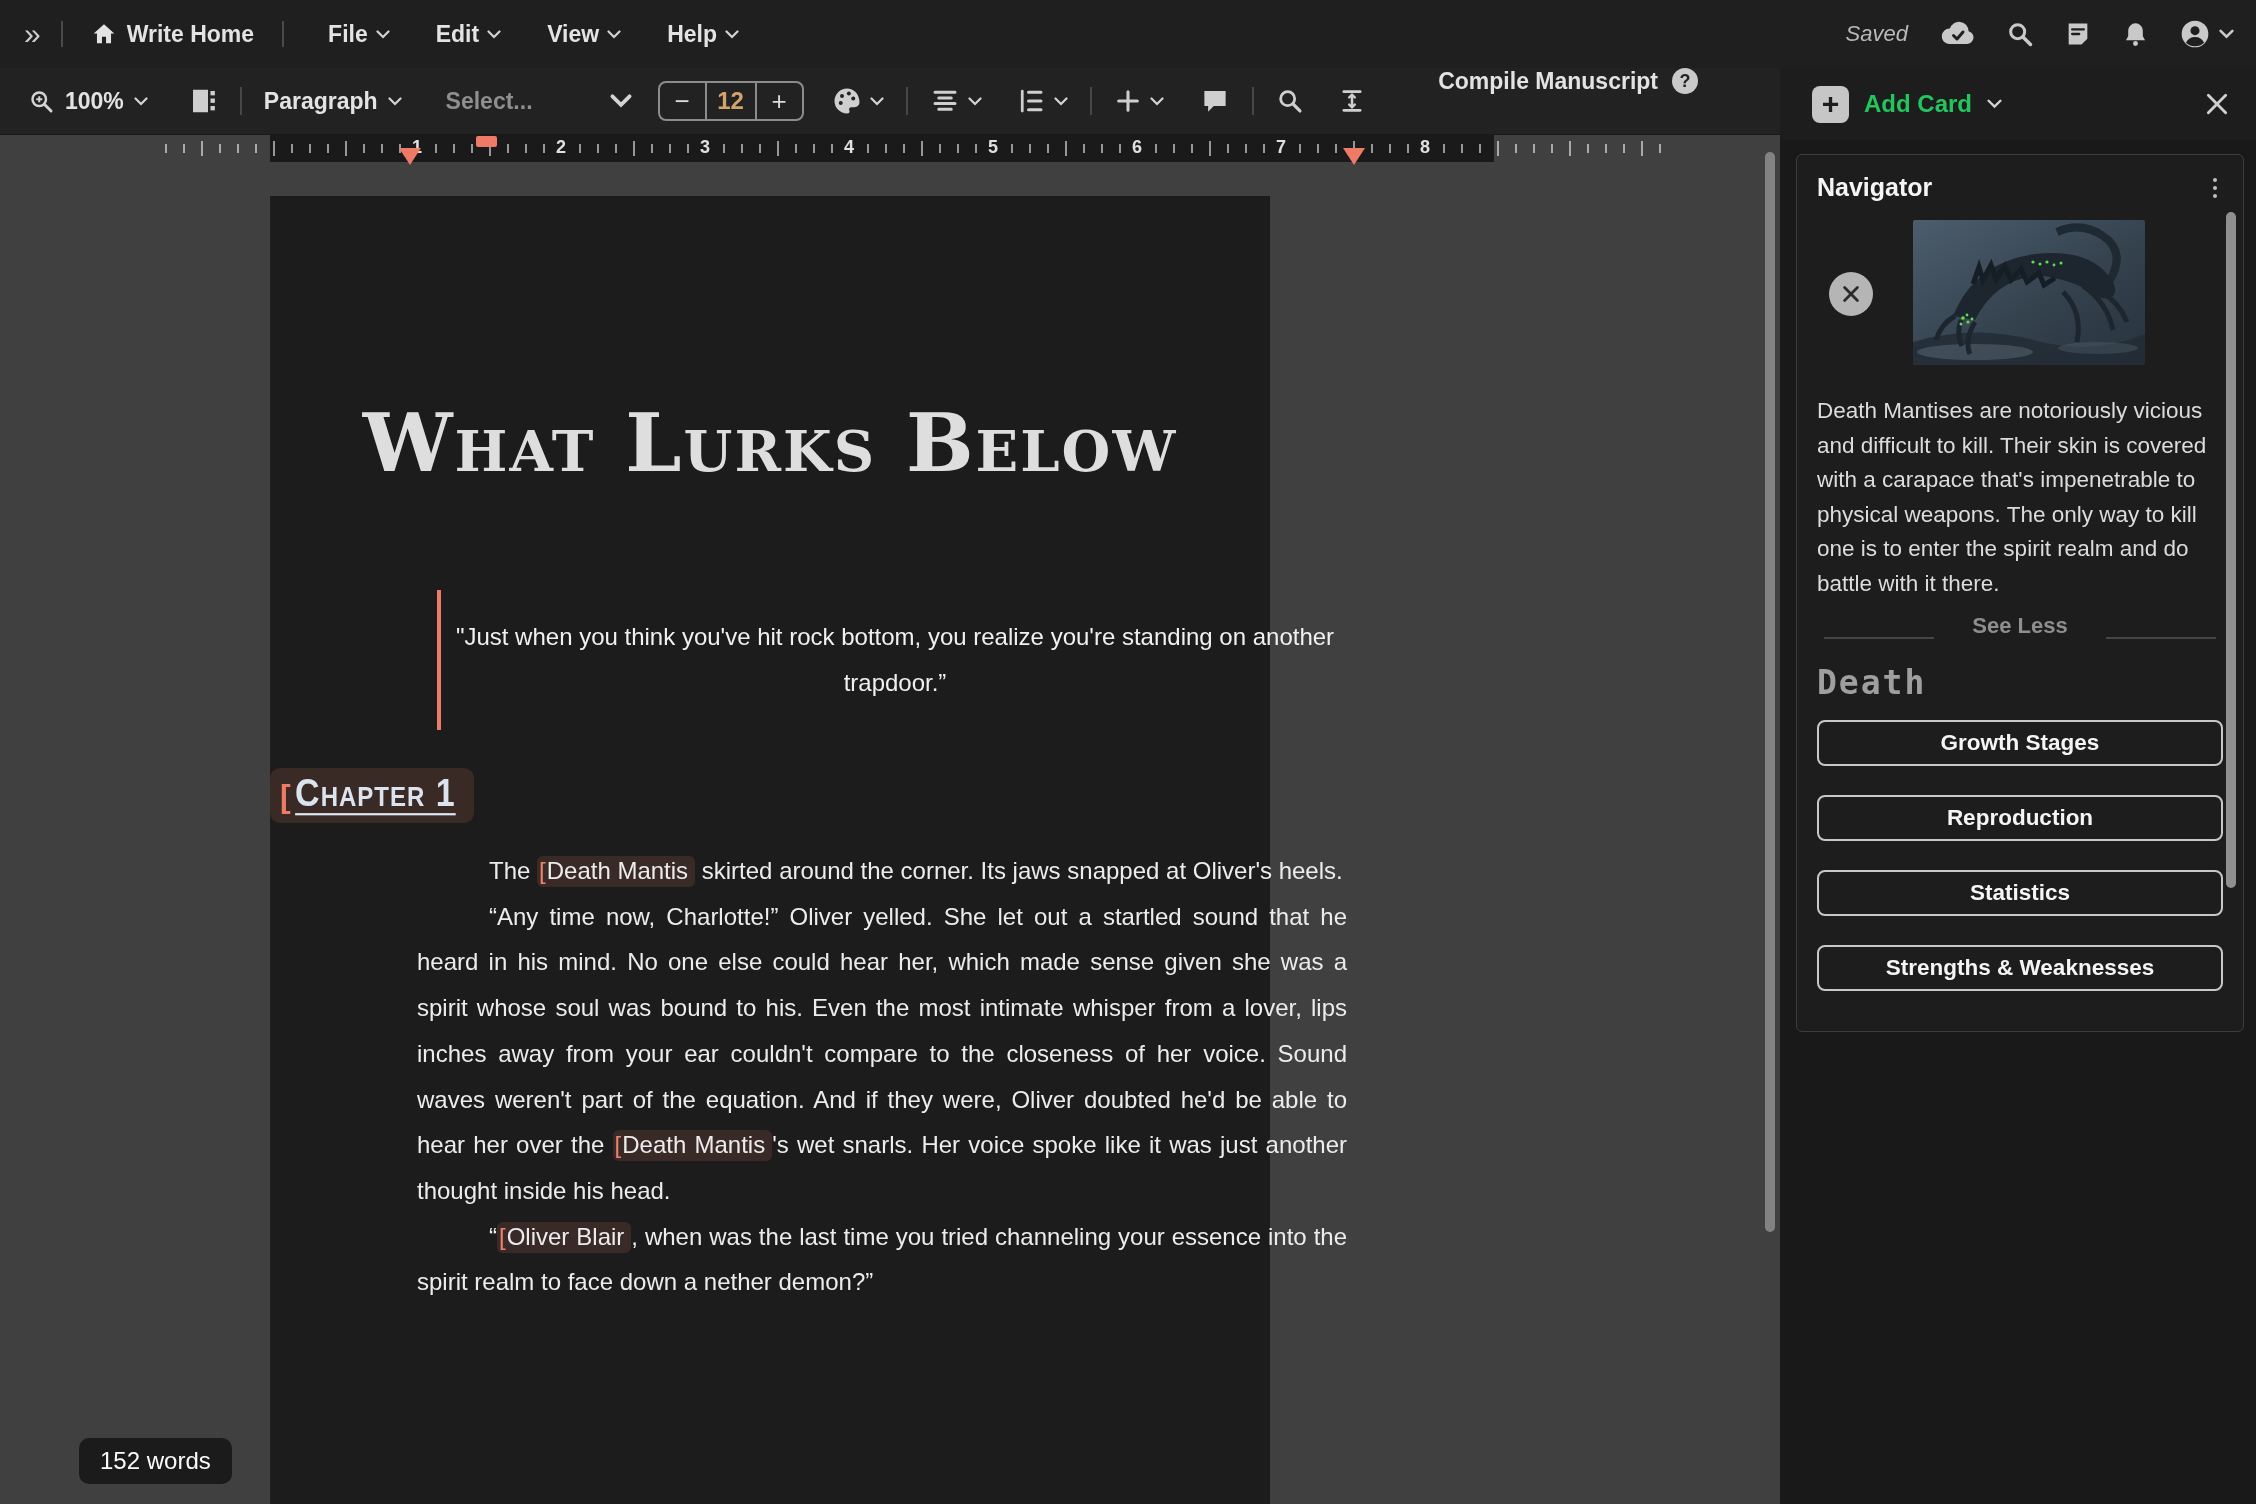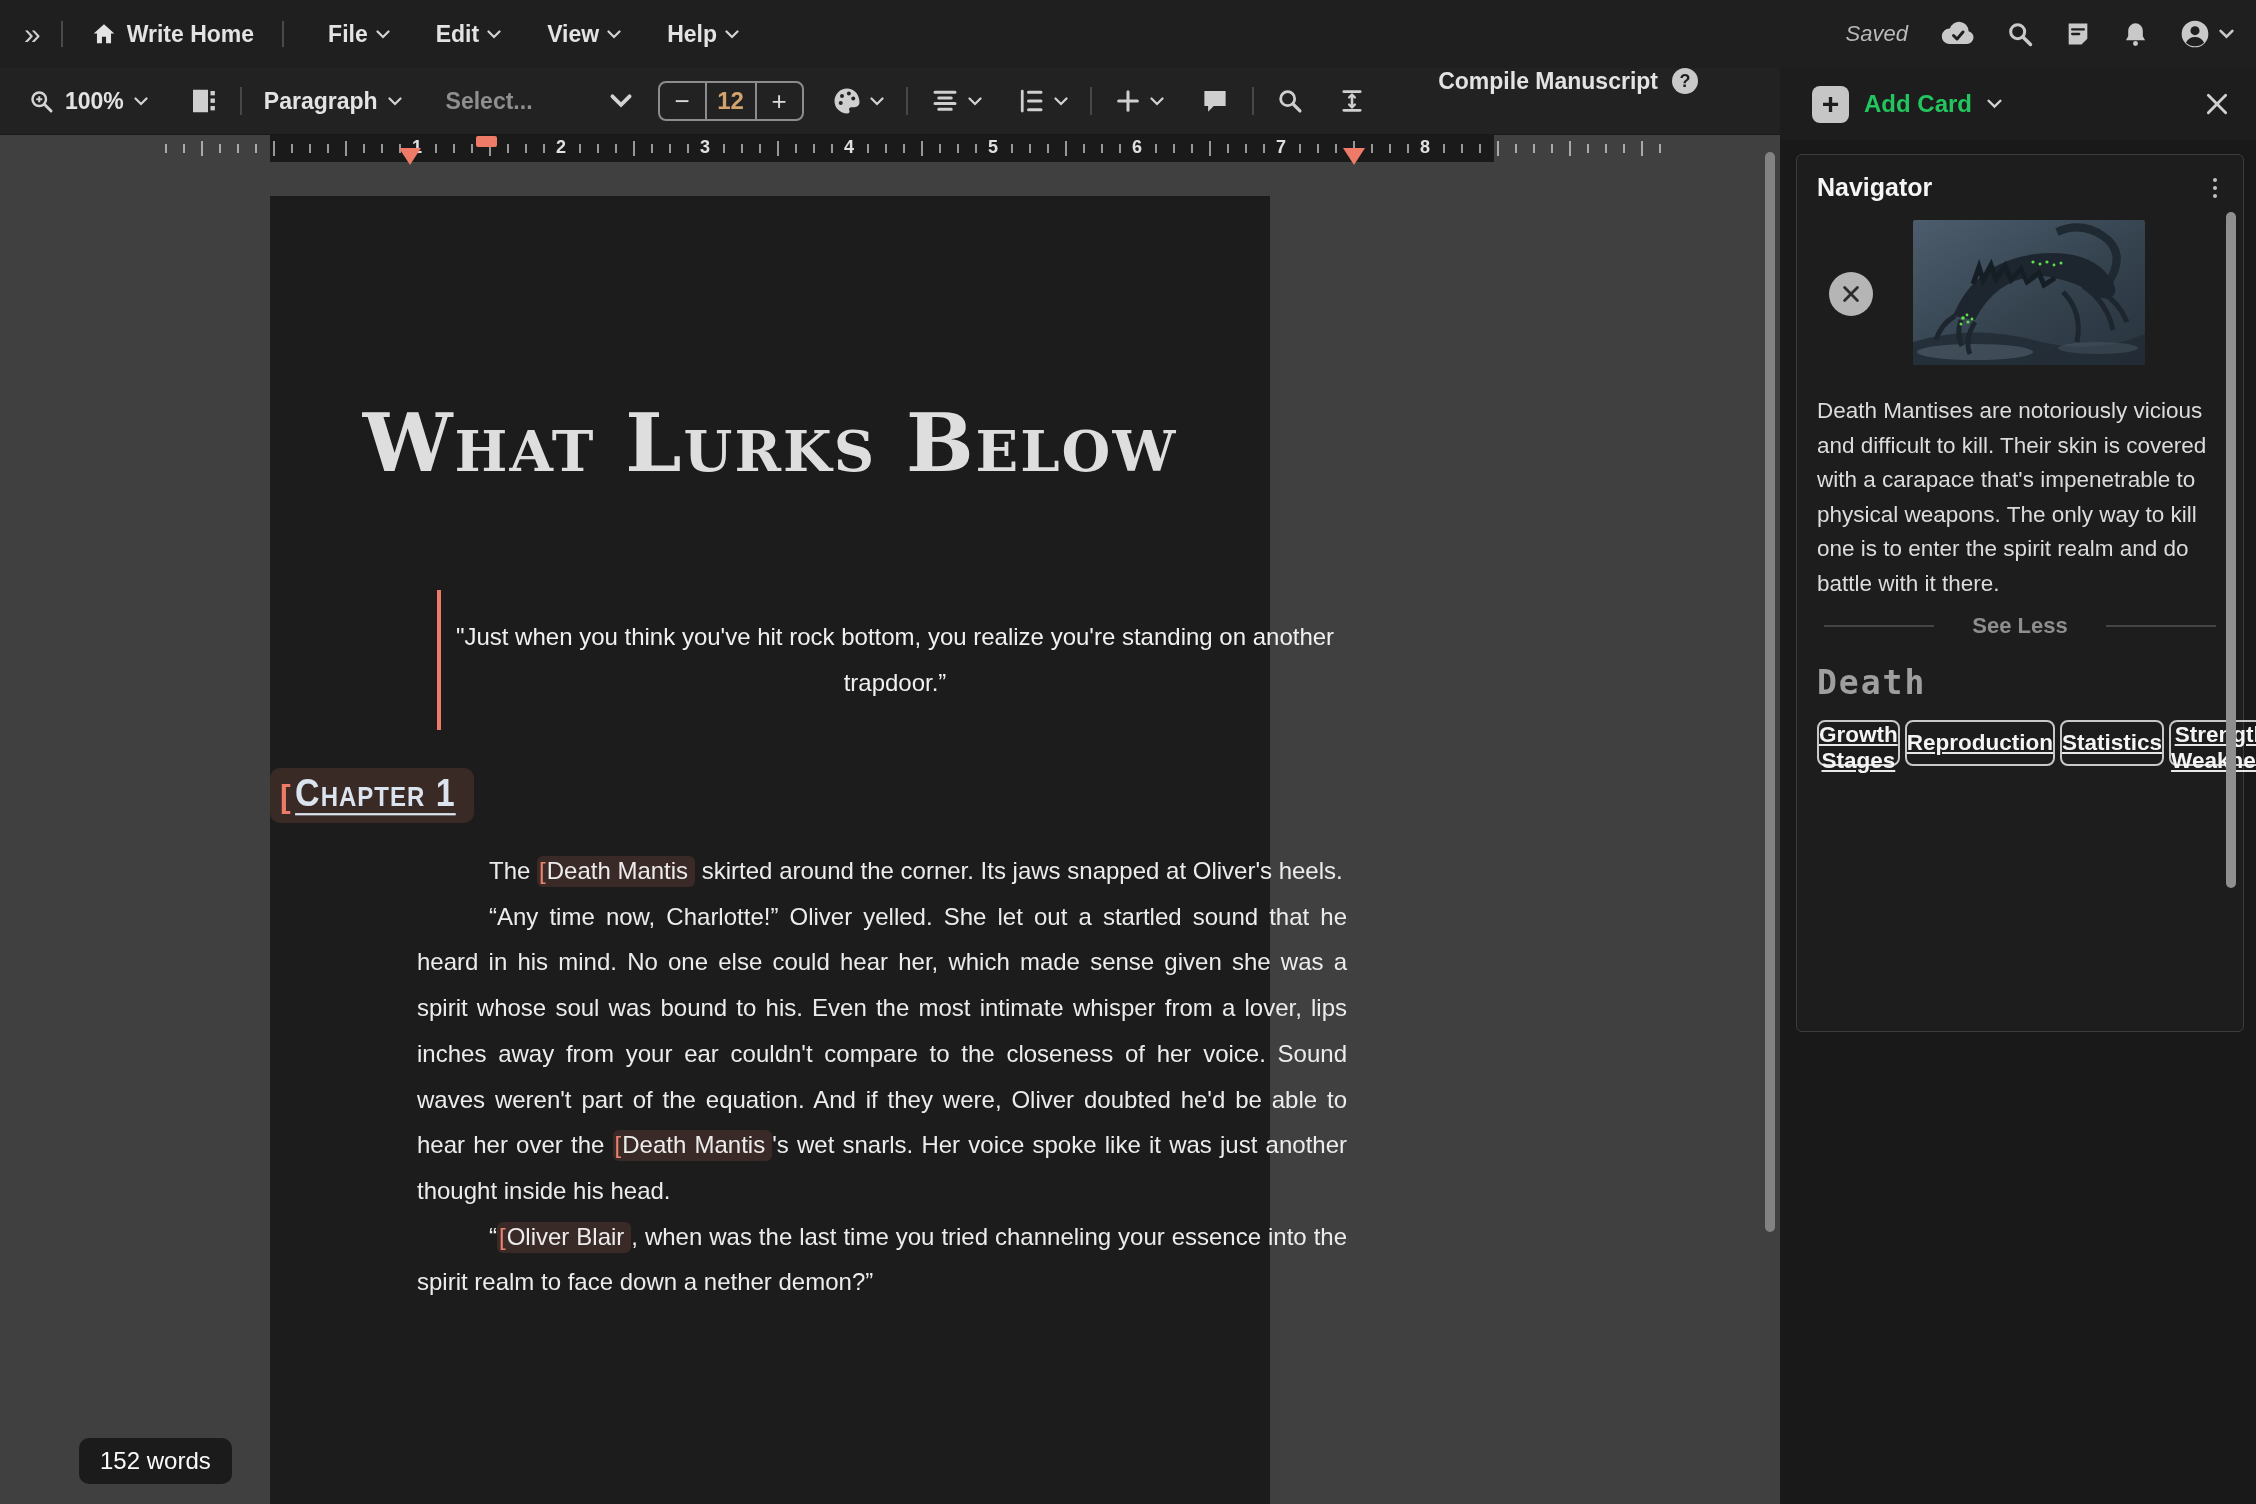--- a/index.html
+++ b/index.html
@@ -86,26 +86,26 @@
               border:1px solid #3d3d3d; border-radius:6px; padding:18px 20px; }
   .nav-card-head { display:flex; align-items:center; justify-content:space-between; }
   .nav-title { font-weight:bold; font-size:25px; color:#f5f5f5; }
   .kebab { display:flex; flex-direction:column; gap:4px; padding:4px 6px; cursor:pointer; }
   .kebab i { width:4px; height:4px; border-radius:50%; background:#c0c0c0; }
   .nav-media { position:relative; margin-top:18px; height:150px; }
   .circle-x { position:absolute; left:12px; top:52px; width:44px; height:44px; border-radius:50%;
               background:#b5b5b5; display:flex; align-items:center; justify-content:center; cursor:pointer; }
   .nav-image { position:absolute; left:96px; top:0; width:232px; height:145px; border-radius:2px; overflow:hidden; cursor:pointer; }
   .nav-desc { margin-top:24px; font-size:22.5px; line-height:34.5px; color:#dcdcdc; width:420px; }
-  .see-less-row { margin-top:12px; display:flex; align-items:center; justify-content:center; gap:38px; }
+  .see-less-row { margin-top:12px; display:flex; align-items:flex-end; justify-content:center; gap:38px; }
   .see-less-row .line { flex:0 0 110px; height:2px; background:#454545; }
   .see-less { font-weight:bold; font-size:22px; color:#8e8e8e; cursor:pointer; }
   .detail-title { margin-top:24px; font-family:"DejaVu Sans Mono", monospace; font-weight:bold;
                   font-size:33px; letter-spacing:2px; color:#9f9f9f; }
-  .detail-buttons { margin-top:18px; display:flex; flex-direction:row; gap:5px;text-decoration:underline; }
+  .detail-buttons { margin-top:18px; display:flex; flex-direction:column; gap:29px; }
   .detail-btn { height:46px; border:2px solid rgba(230,230,230,0.85); border-radius:8px; background:transparent;
                 color:#f5f5f5; font-family:"Liberation Sans", sans-serif; font-weight:bold; font-size:22.5px; cursor:pointer; }
   .panel-scroll-thumb { position:absolute; left:446px; top:144px; width:10px; height:676px;
                         background:#8f8f8f; border-radius:5px; cursor:pointer; }
 </style>
 </head>
 <body>
 
 <header class="topbar">
   <div class="tb-left">

